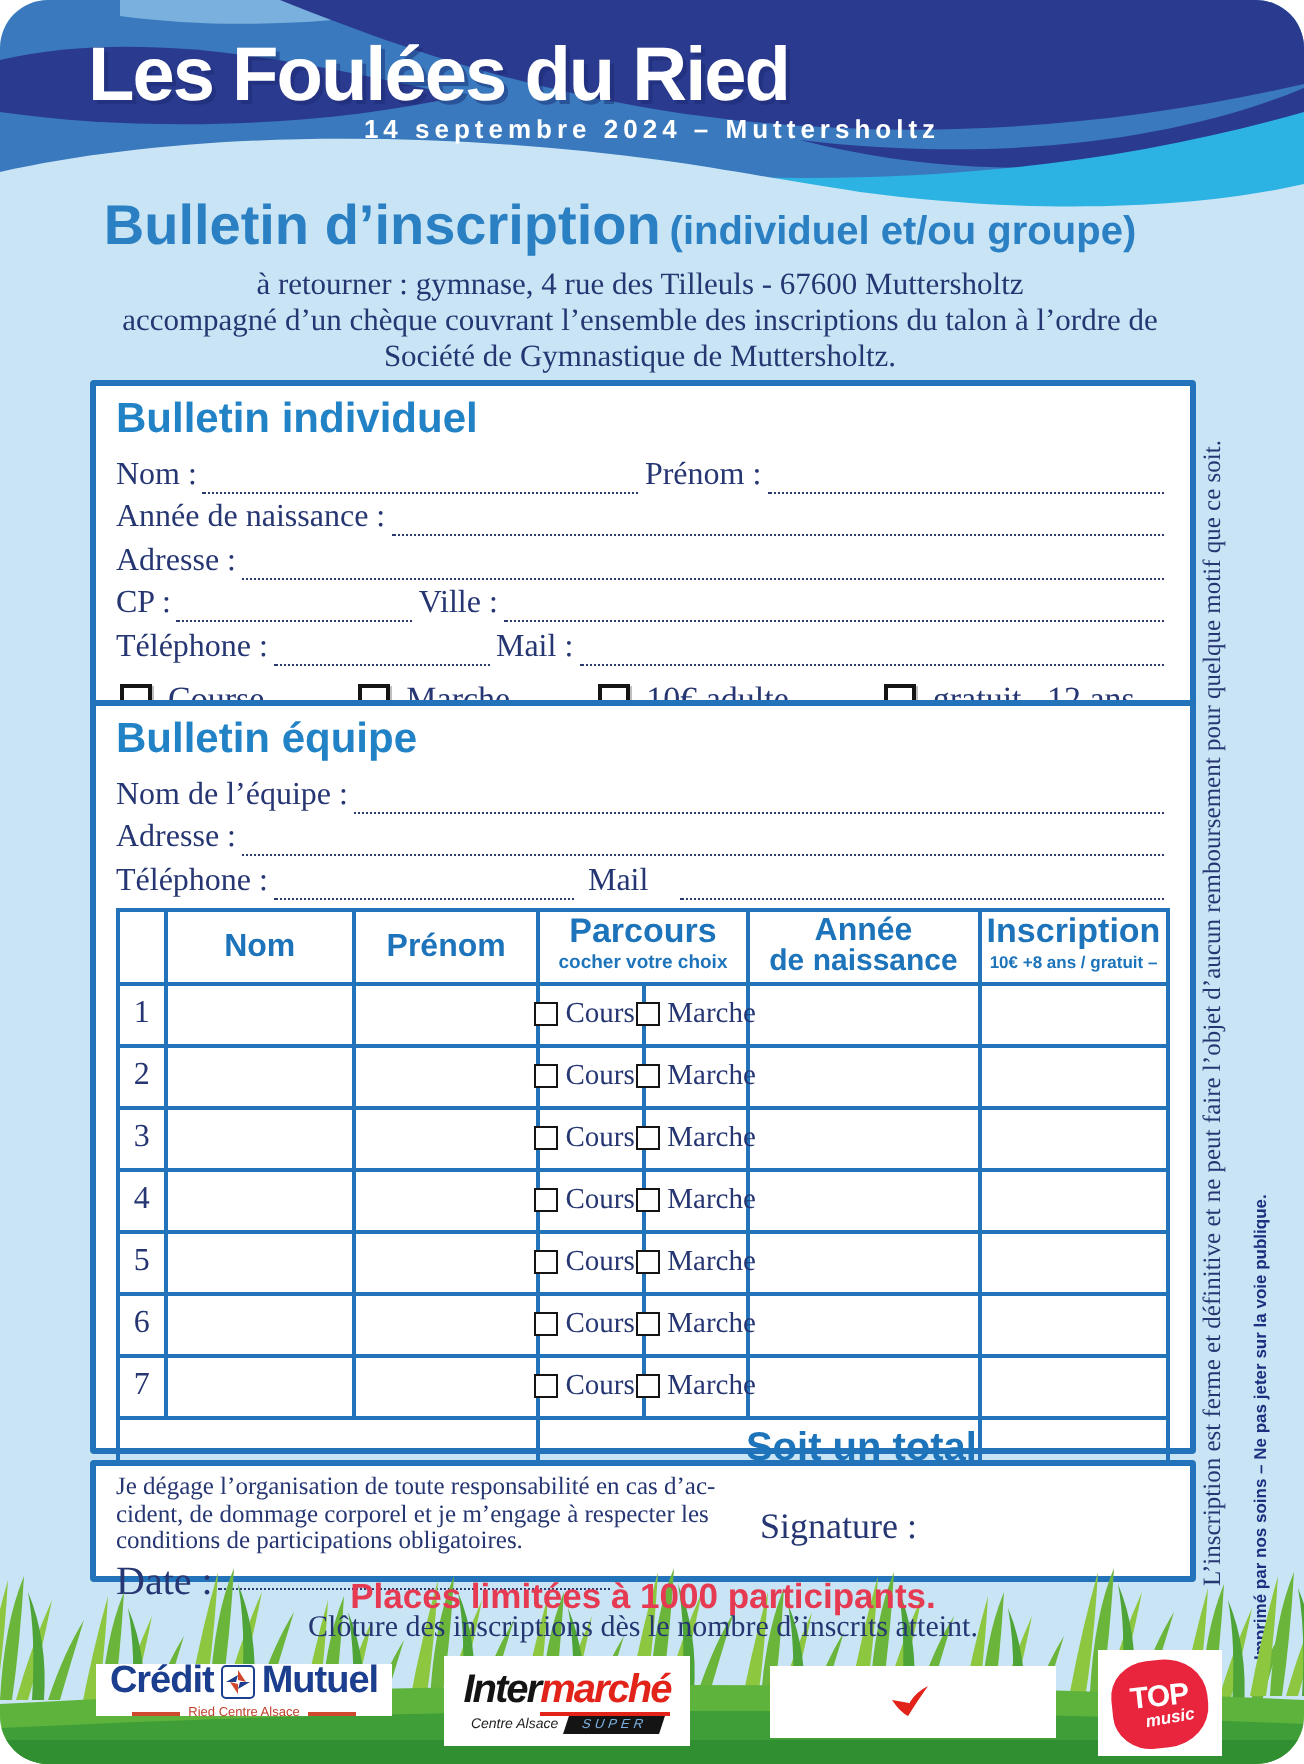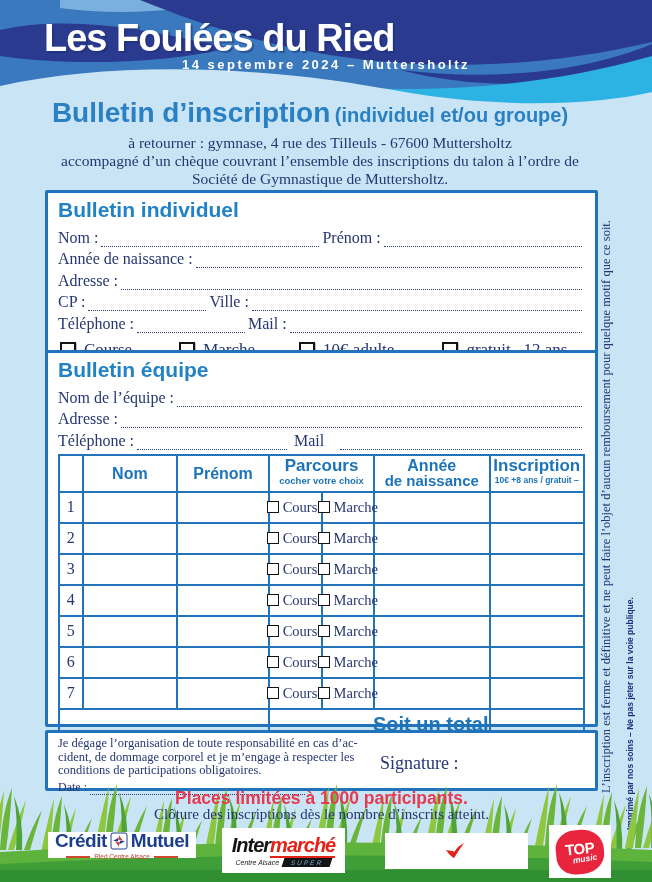--- a/index.html
+++ b/index.html
@@ -1,17 +1,17 @@
 <!DOCTYPE html>
 <html><head>
 <meta charset="utf-8">
 <style>
   html,body{margin:0;padding:0;}
   .page{position:relative;width:652px;height:882px;background:#c9e5f5;overflow:hidden;
-        font-family:"Liberation Sans",sans-serif;}
+        font-family:"Liberation Sans",sans-serif;border-radius:24px;}
   
   .hdr-svg{position:absolute;top:0;left:0;z-index:1;}
   .hdr-title{position:absolute;top:17px;left:44px;z-index:2;color:#fff;
              font-size:38px;font-weight:bold;letter-spacing:-1px;
              text-shadow:2px 2px 0 rgba(25,40,110,.45);}
   .hdr-sub{position:absolute;top:57px;left:0;width:652px;text-align:center;z-index:2;
            color:#fff;font-size:13px;font-weight:bold;letter-spacing:2.5px;}
   
   .main-title{position:absolute;top:97px;left:0;width:620px;text-align:center;z-index:2;color:#2a80c3;}
   .main-title .big{font-size:28px;font-weight:bold;}
@@ -48,21 +48,21 @@
   td.pc{font-family:"Liberation Serif",serif;font-size:14.5px;color:#263672;}
   .pcwrap{display:flex;align-items:center;justify-content:center;}
   .cbx2{display:inline-block;width:10px;height:10px;border:1.6px solid #141414;background:#fff;
         margin-right:4px;flex:none;}
   tr.trow td{height:29px;}
   td.blank{border-left:none;border-bottom:none;}
   td.total{color:#1d74ba;font-weight:bold;font-size:20px;text-align:right;padding-right:14px;height:30px;}
   
   .disc{font-family:"Liberation Serif",serif;font-size:12.5px;line-height:13.5px;color:#263672;width:330px;}
   .daterow{display:flex;align-items:flex-start;width:250px;font-family:"Liberation Serif",serif;
-           font-size:12px;color:#263672;margin-top:2px;}
+           font-size:20px;color:#263672;margin-top:2px;}
   .sig{position:absolute;left:332px;top:20px;font-family:"Liberation Serif",serif;
        font-size:18px;color:#263672;}
   
   .places{position:absolute;top:788px;left:45px;width:553px;text-align:center;z-index:4;
           color:#e63a52;font-size:17.5px;font-weight:bold;}
   .cloture{position:absolute;top:806px;left:45px;width:553px;text-align:center;z-index:4;
            font-family:"Liberation Serif",serif;font-size:15px;color:#263672;}
   
   .vnote{position:absolute;writing-mode:vertical-rl;transform:rotate(180deg);z-index:3;}
   .vnote-refund{top:158px;left:599px;height:635px;font-family:"Liberation Serif",serif;

